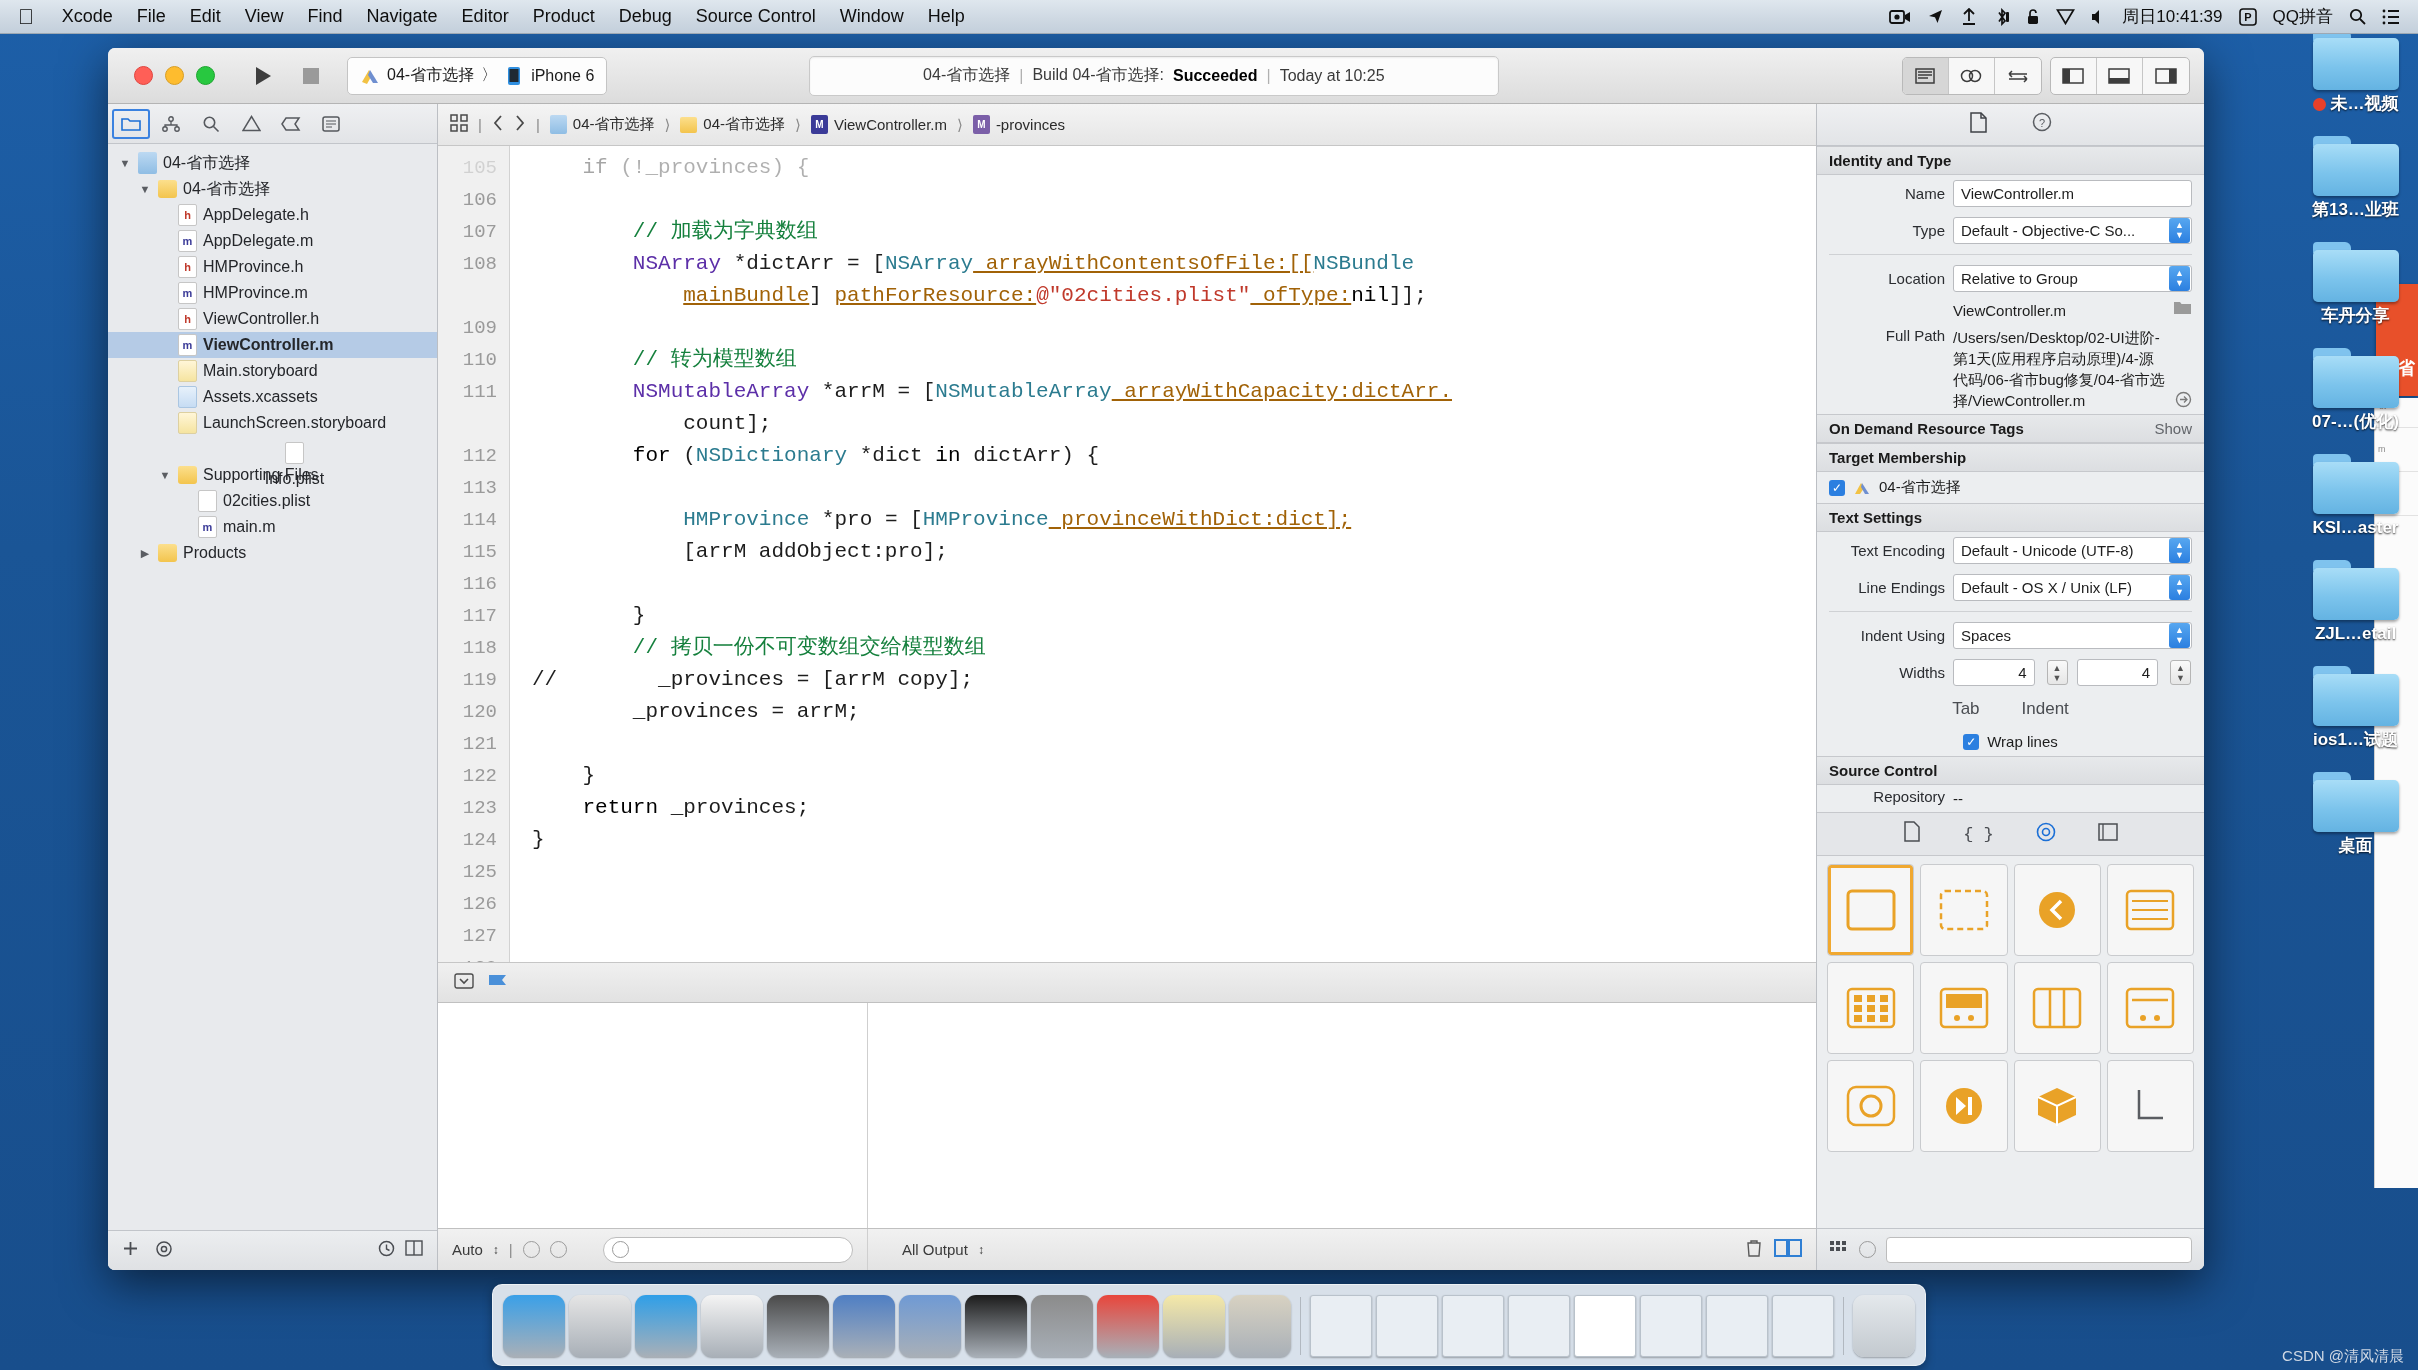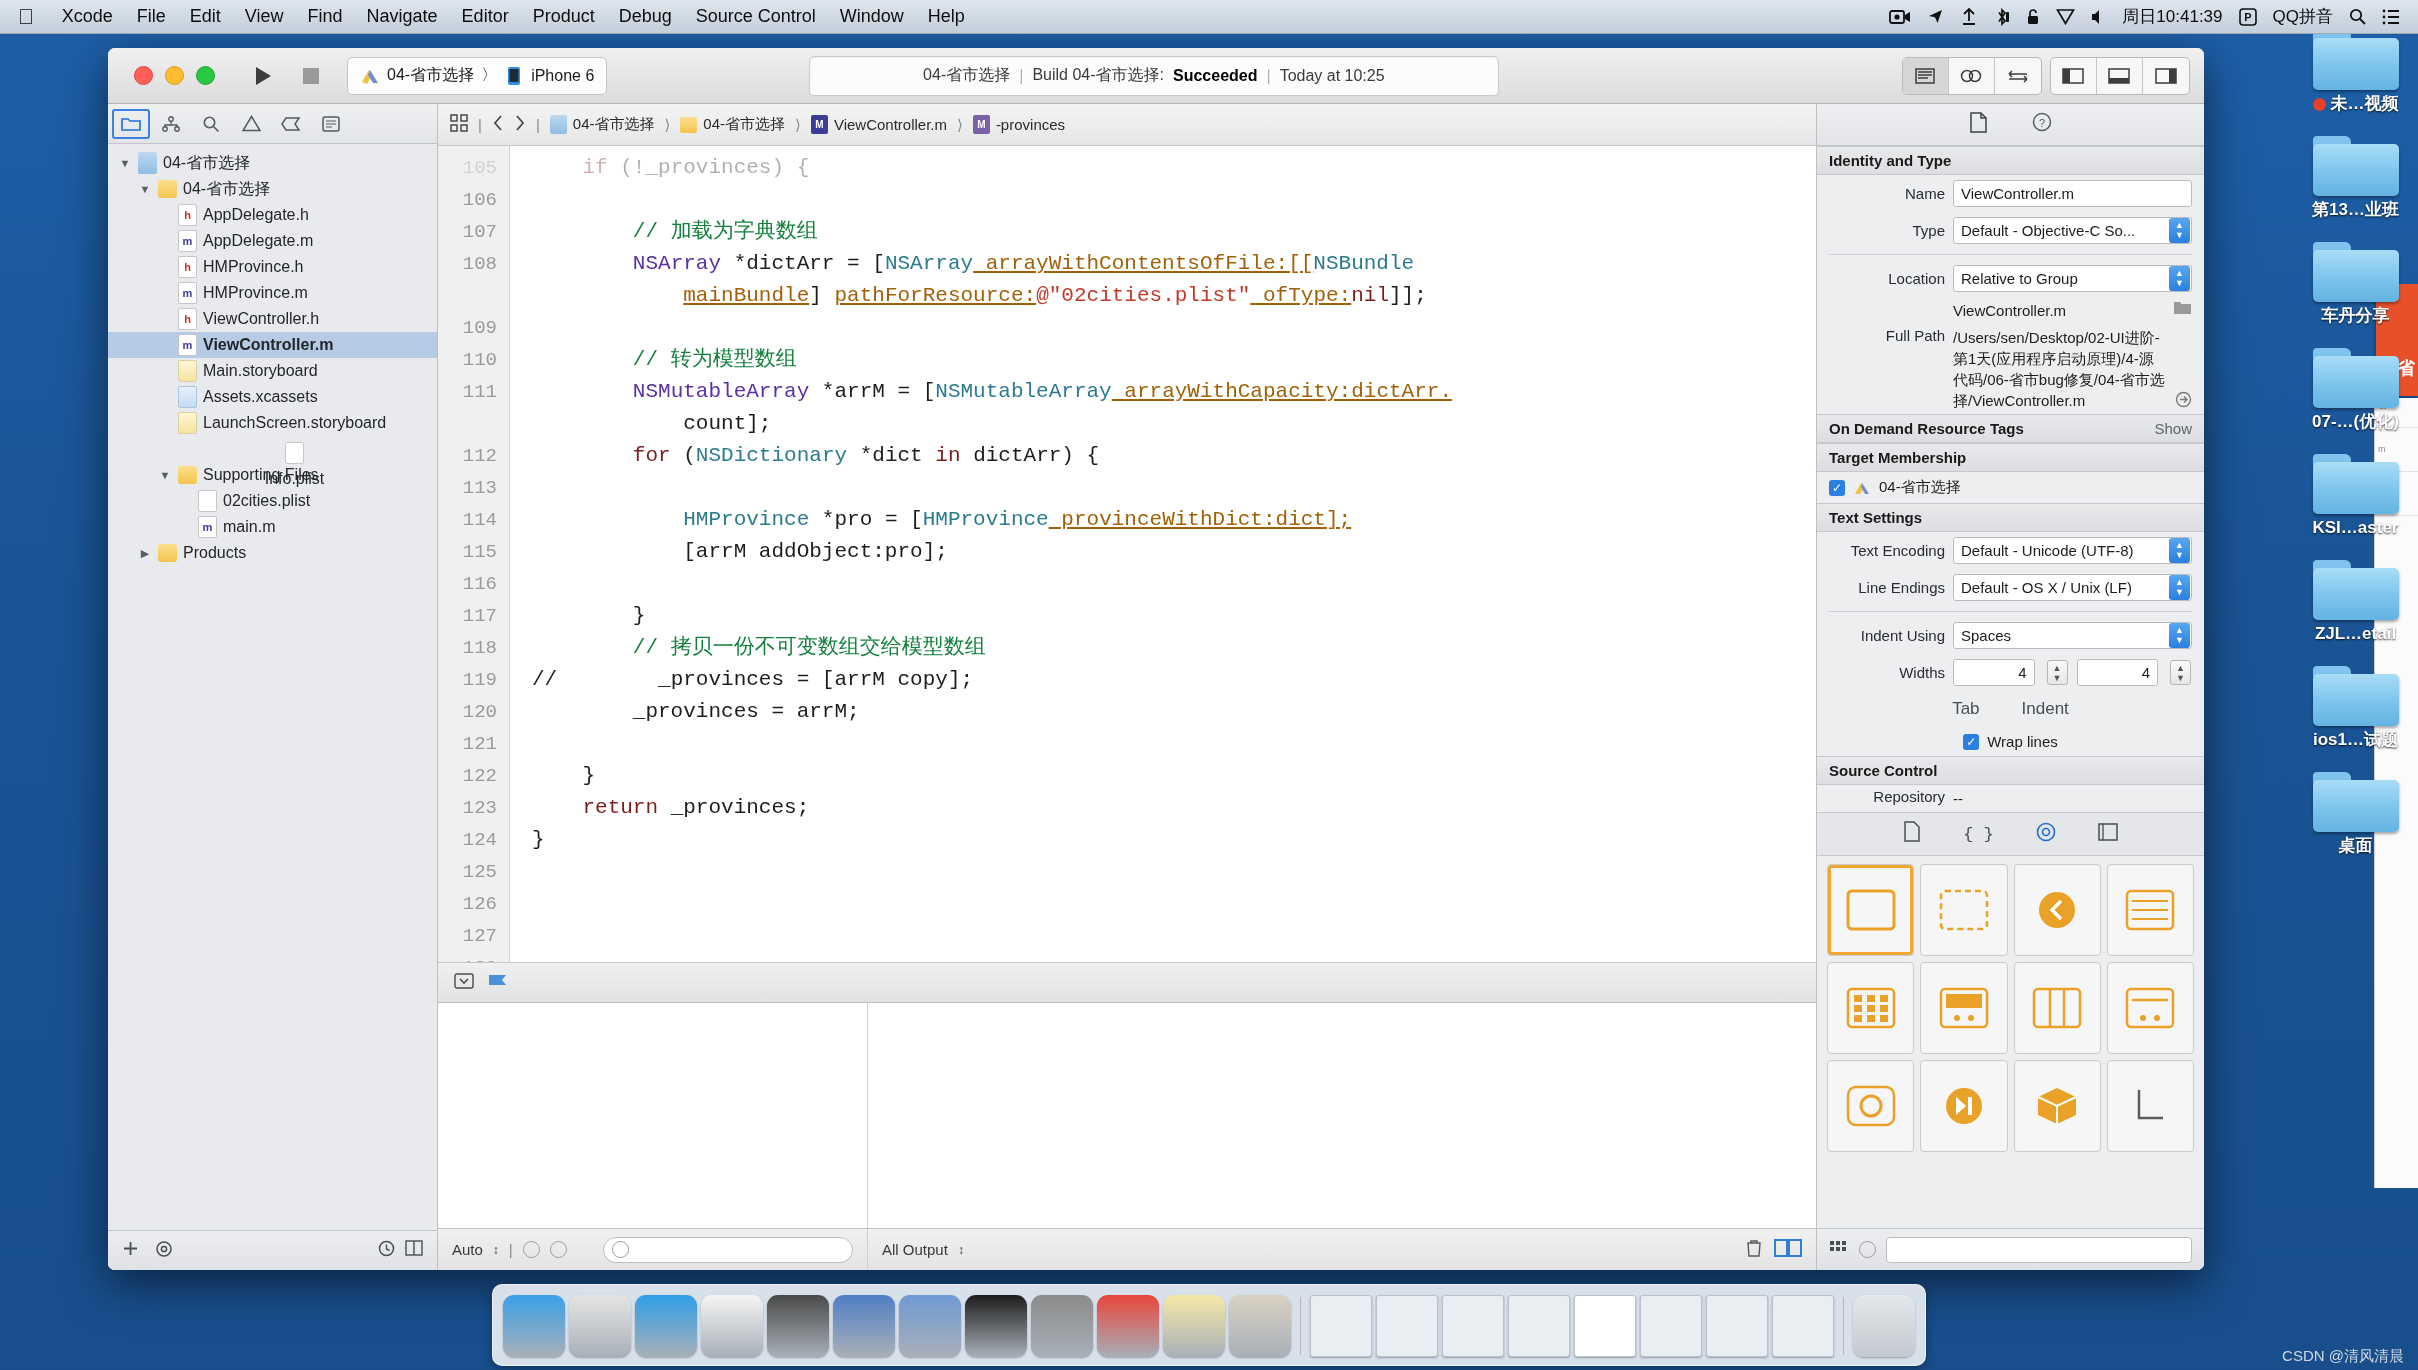--- a/index.html
+++ b/index.html
@@ -233,21 +233,21 @@
     width: 72px; flex: none; background: #f0f0f0; border-right: 1px solid #d2d2d2;
     text-align: right; padding: 0 12px 0 0; color: #9a9a9a;
     font-family: "Liberation Mono", monospace; font-size: 19px; line-height: 32px;
     padding-top: 6px;
   }
   #code-text {
     flex: 1; padding: 6px 0 0 22px; overflow: hidden;
     font-family: "Liberation Mono", monospace; font-size: 21px; line-height: 32px;
     color: #1d1d1d; white-space: pre;
   }
-  .tok-kw { color: #7f1d1d; }
+  .tok-kw { color: #000000; }
   .tok-type { color: #5c2fa8; }
   .tok-cls { color: #2b7b8f; }
   .tok-cmt { color: #15803d; }
   .tok-str { color: #c0392b; }
   .tok-msg { color: #a16207; text-decoration: underline; }
   .tok-plain { color: #1d1d1d; }
   .code-line { height: 32px; }
   .code-line.clipped { opacity: .35; }
 
   #dbgbar {
@@ -258,21 +258,21 @@
   .dbg-ico { font-size: 15px; color: #4c4c4c; }
   .dbg-ico.blue { color: #3b7fd4; }
 
   #console-split { height: 226px; flex: none; display: flex; border-top: 1px solid #c0c0c0; }
   #console-left { width: 430px; background: #fff; border-right: 1px solid #cfcfcf; }
   #console-right { flex: 1; background: #fff; }
   #console-bottom {
     height: 42px; flex: none; display: flex; align-items: center;
     border-top: 1px solid #c0c0c0;
     background: linear-gradient(180deg,#f1f1f1 0%,#e3e3e3 100%);
-    font-size: 15px; color: #3a3a3a;
+    font-size: 15px; color: #3a3a3a; gap: 20px;
   }
   .cb-cell { display: flex; align-items: center; gap: 10px; padding: 0 14px; height: 100%; }
   .cb-cell.left { width: 430px; border-right: 1px solid #cfcfcf; }
   .search-pill {
     width: 250px; height: 26px; border: 1px solid #bdbdbd; border-radius: 13px;
     background: #fff; display: flex; align-items: center; padding: 0 8px; font-size: 13px; color: #9a9a9a;
   }
   .round-ico { width: 17px; height: 17px; border-radius: 50%; border: 1px solid #9b9b9b; flex: none; }
 
   

